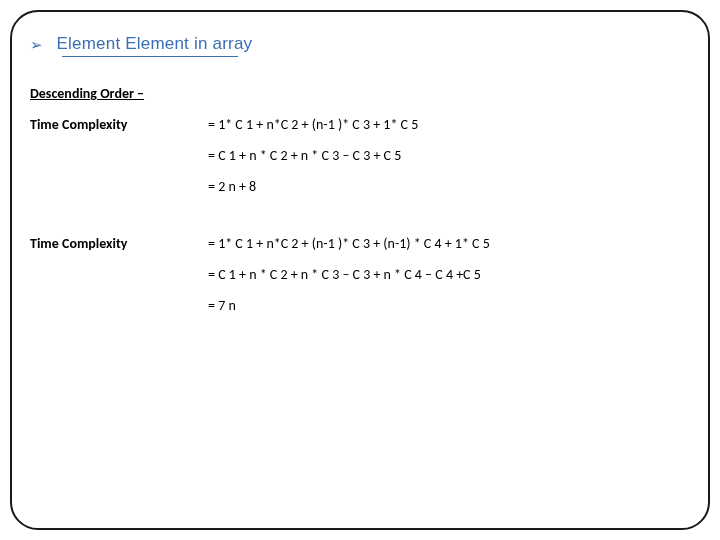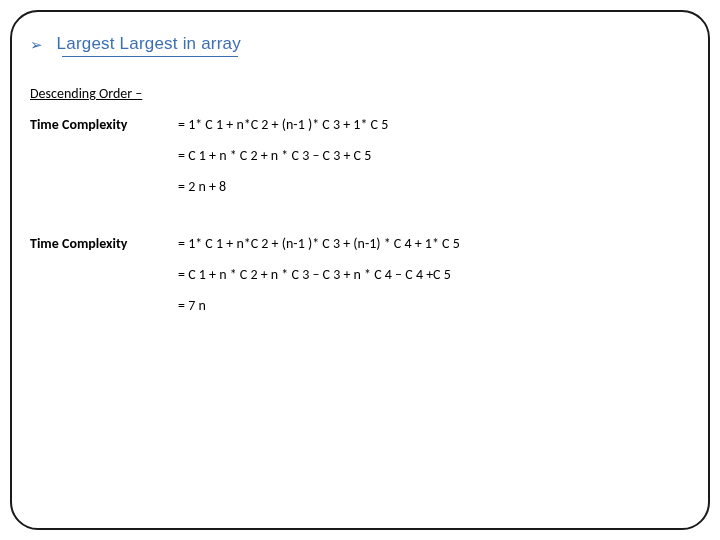--- a/index.html
+++ b/index.html
@@ -50,32 +50,33 @@
   .title-underline {
     height: 1px;
     background: #3b6fb5;
     margin-left: 32px;
     width: 176px;
     position: relative;
     top: -2px;
     margin-bottom: 26px;
   }
   .section-heading {
-    font-weight: normal;
+    font-weight: bold;
     text-decoration: underline;
     font-size: 14px;
     color: #000;
     margin-bottom: 14px;
   }
   .row {
     display: flex;
     align-items: flex-start;
     font-size: 14px;
     color: #000;
     margin-bottom: 14px;
+    gap: 30px;
   }
   .label-col {
     width: 148px;
     flex: 0 0 148px;
     font-weight: bold;
   }
   .eq-col {
     flex: 1 1 auto;
   }
   .block-gap {
@@ -83,21 +84,21 @@
   }
 </style>
 </head>
 <body>
 
 <div class="slide">
   <div class="frame">
 
     <div class="title-row">
       <span class="bullet">➢</span>
-      <span class="title-text">Largest Largest in array</span>
+      <span class="title-text">Element Element in array</span>
     </div>
     <div class="title-underline"></div>
 
     <div class="section-heading">Descending Order –</div>
     <div class="row">
       <div class="label-col">Time Complexity</div>
       <div class="eq-col">= 1* C 1 + n*C 2 + (n-1 )* C 3  + 1* C 5</div>
     </div>
     <div class="row">
       <div class="label-col"></div>

